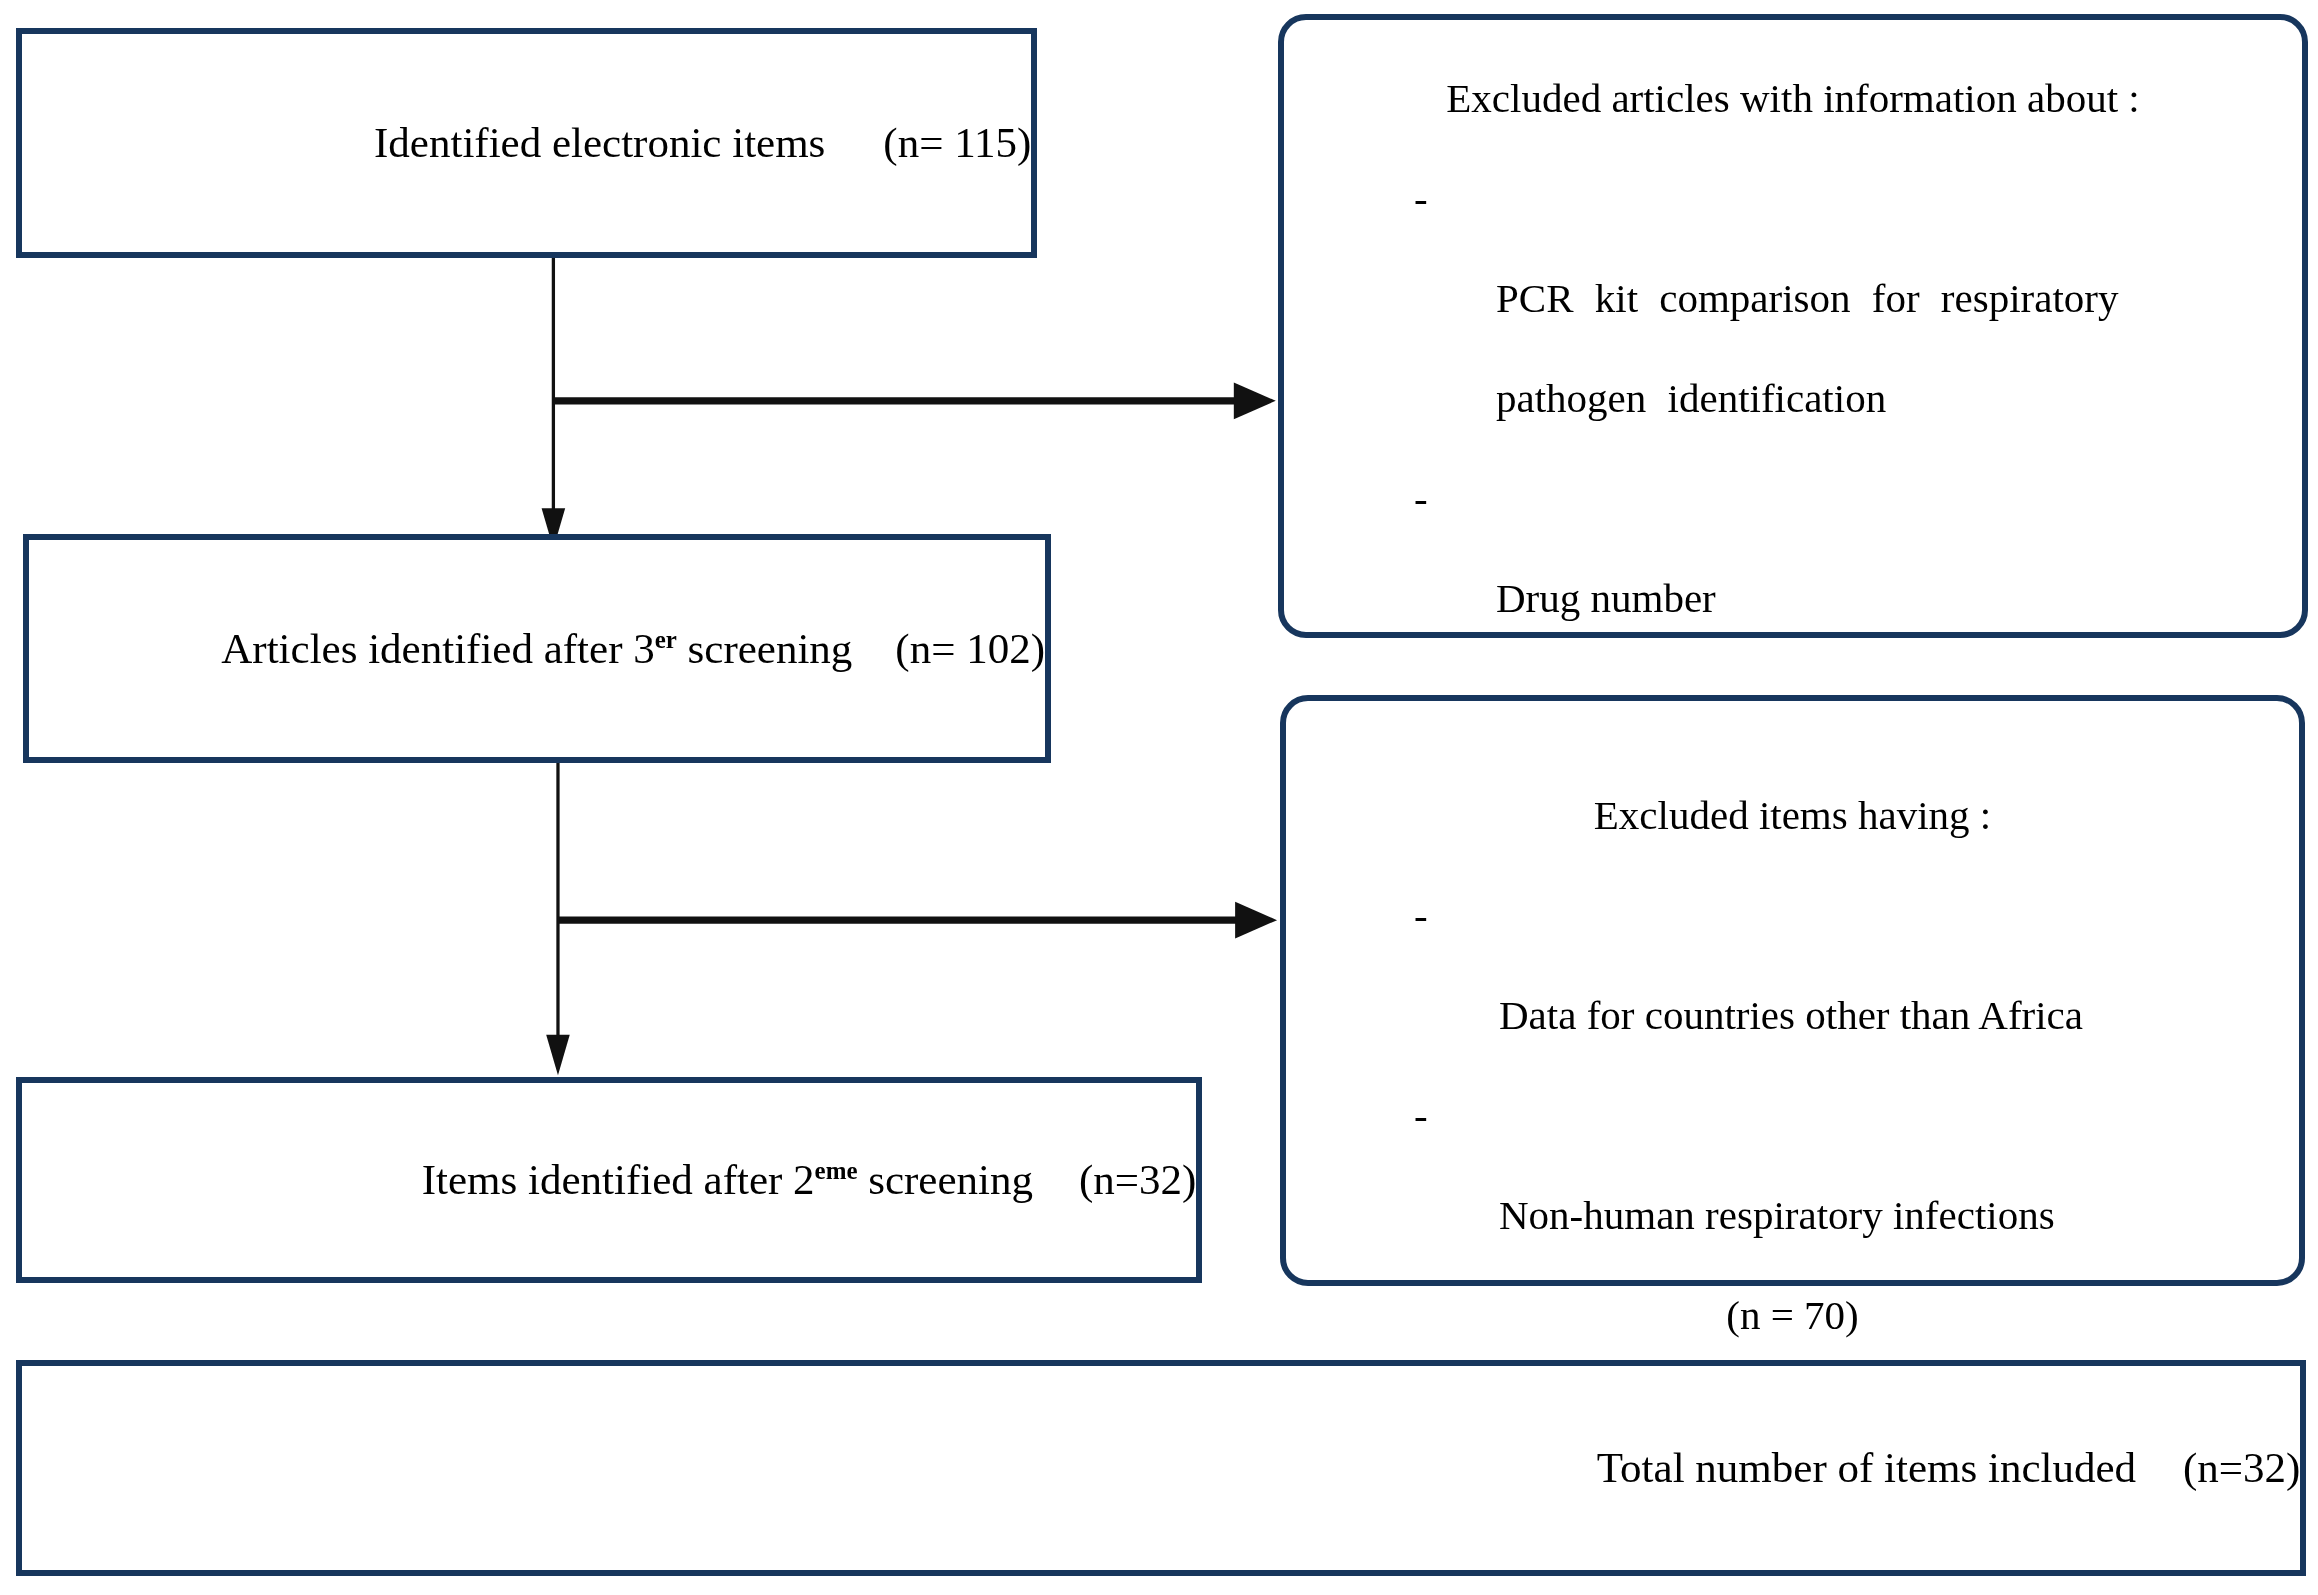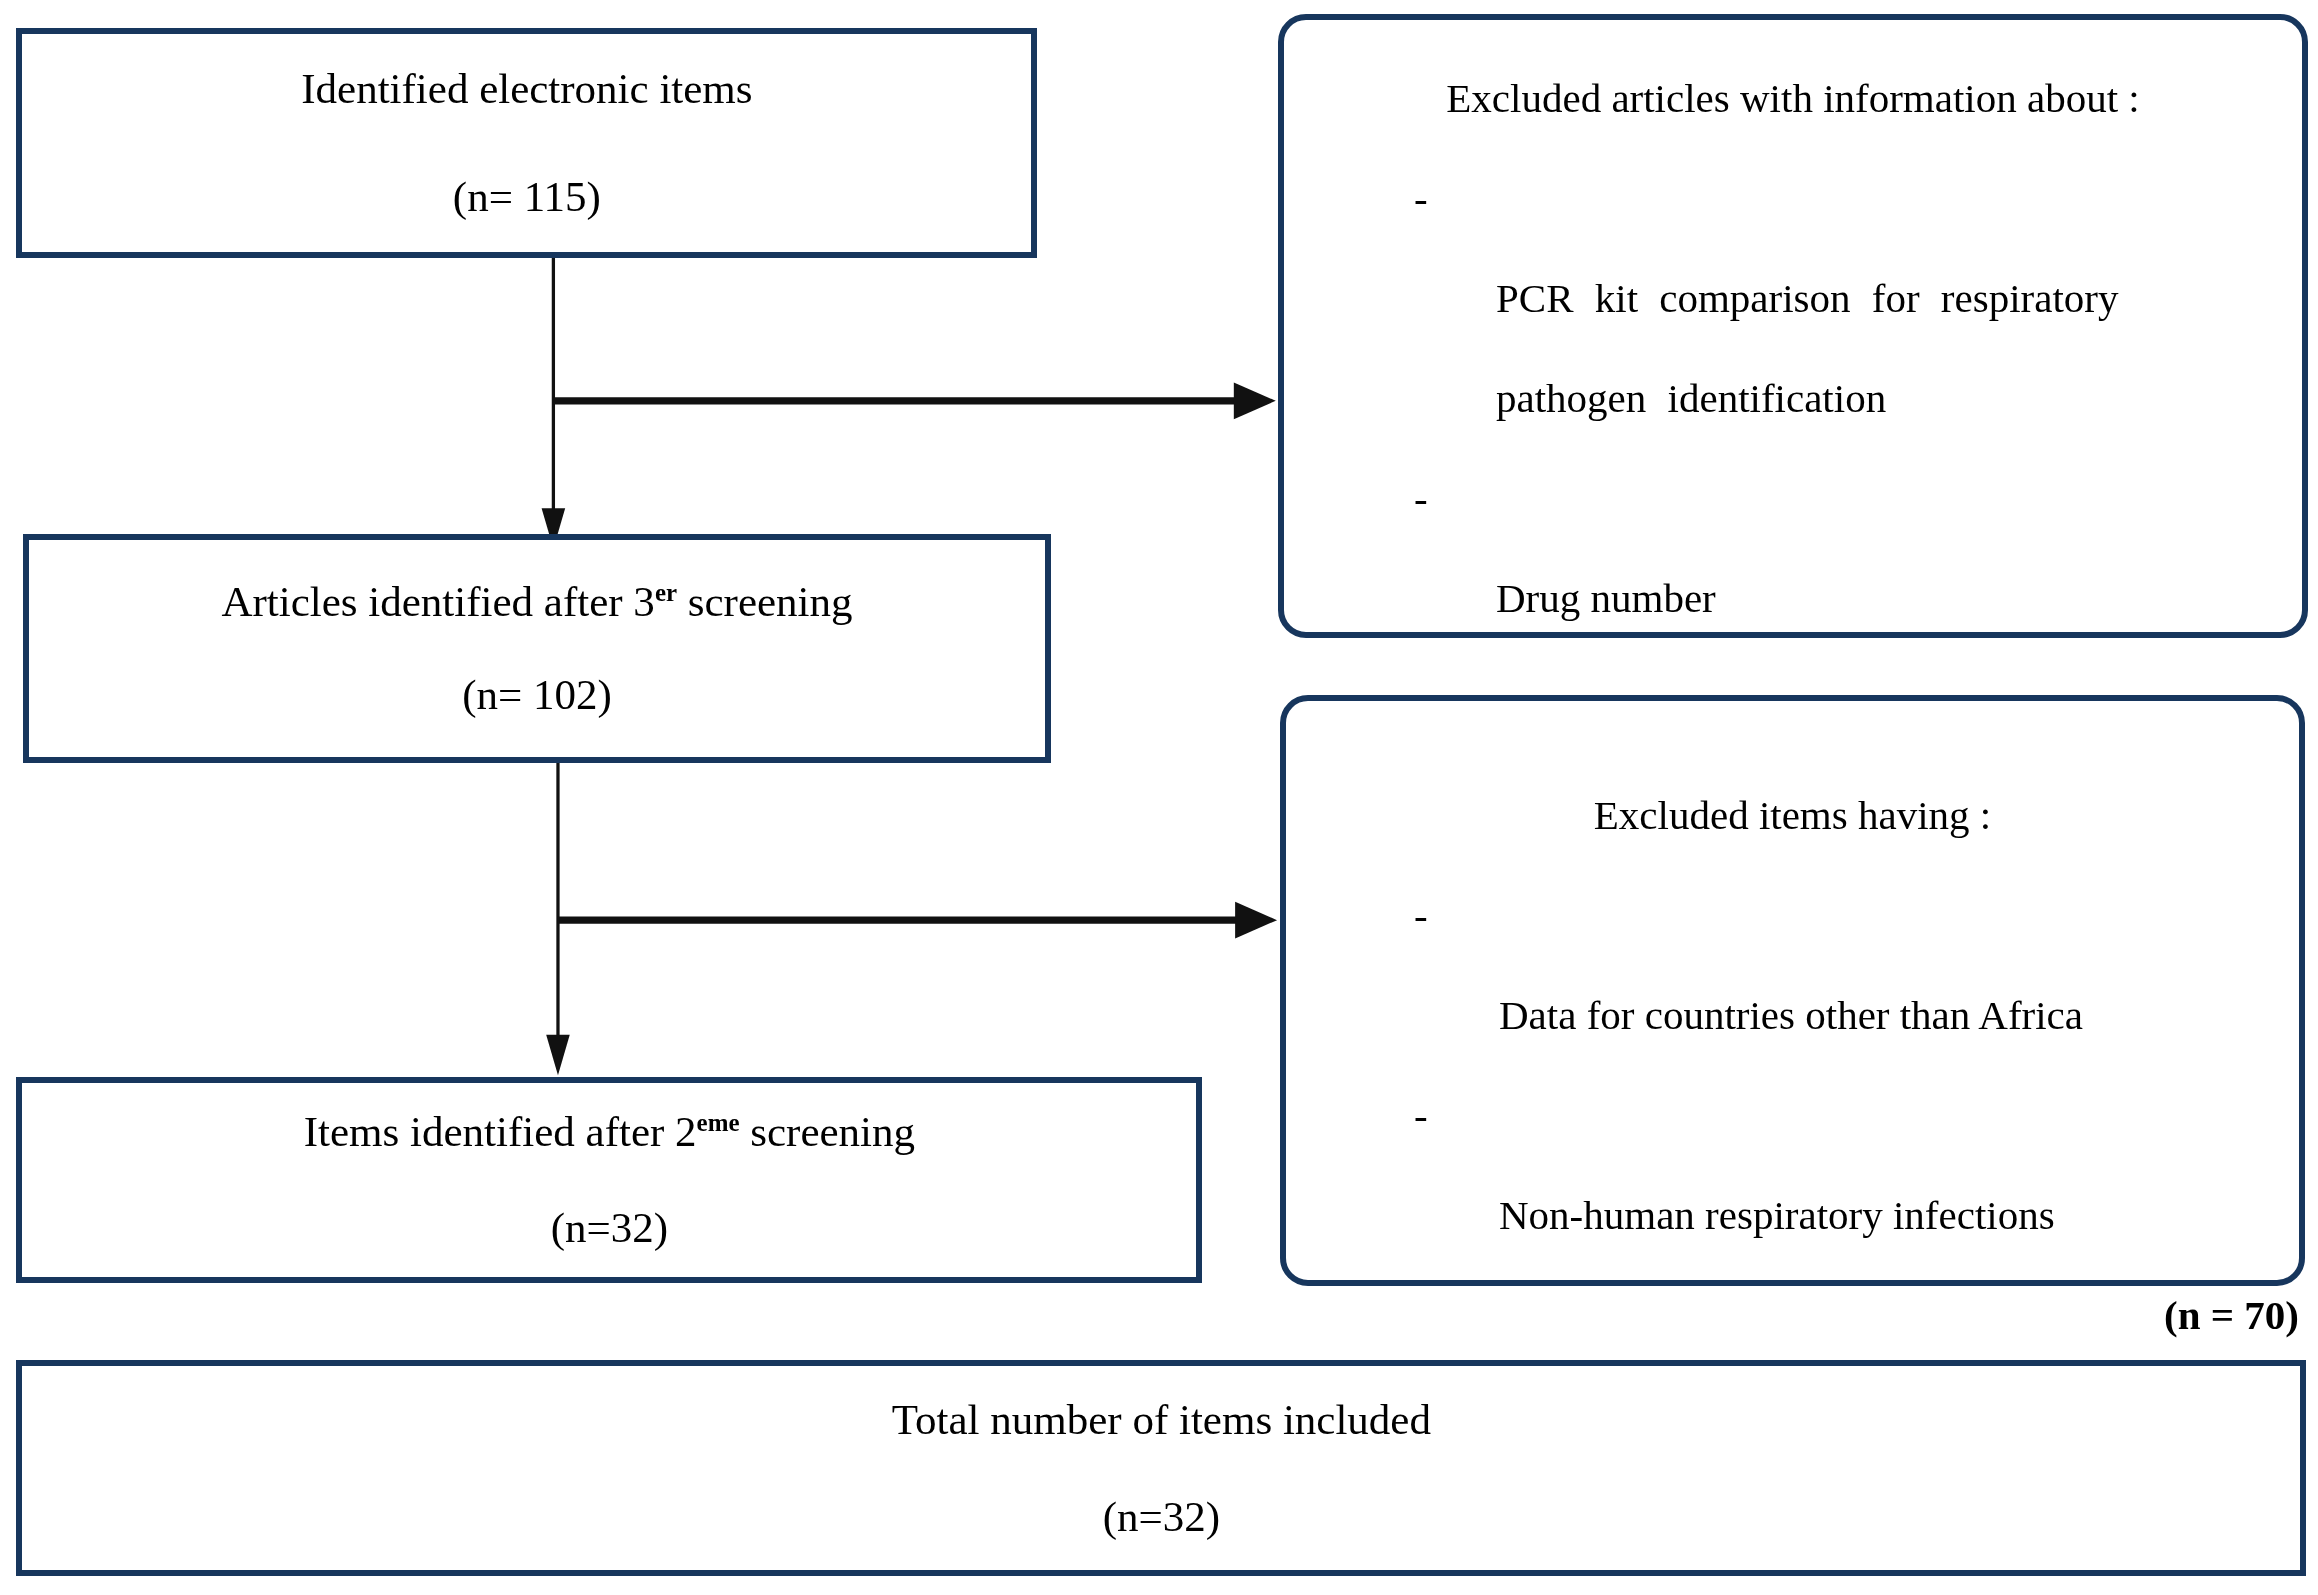--- a/index.html
+++ b/index.html
@@ -8,41 +8,41 @@
     position:relative;width:2319px;height:1596px;background:#ffffff;
     font-family:"Liberation Serif","DejaVu Serif",serif;color:#000000;
   }
   .arrows{position:absolute;left:0;top:0;width:2319px;height:1596px;}
   .box{
     position:absolute;box-sizing:border-box;background:#ffffff;
     border:6.5px solid #17365d;
   }
   
   .cbox{
-    display:flex;flex-direction:column;align-items:center;justify-content:center;
+    display:flex;flex-direction:row;align-items:center;justify-content:flex-end;
     text-align:center;font-size:43px;line-height:50px;
   }
   .b1{left:16.4px;top:27.5px;width:1021px;height:230px;gap:58px;}
   .b2{left:23px;top:534px;width:1028px;height:229px;gap:43px;}
   .b3{left:16.4px;top:1077px;width:1186px;height:206px;gap:46px;}
   .b4{left:16.4px;top:1360px;width:2290px;height:216px;gap:47px;}
   sup{font-size:0.58em;font-weight:bold;line-height:0;vertical-align:super;}
   
   .rbox{font-size:41px;border-radius:28px;}
   .rb1{left:1278px;top:14.4px;width:1030px;height:624px;padding-top:27.5px;}
   .rb2{left:1280px;top:695px;width:1025px;height:591px;padding-top:64px;}
   .rb-title{text-align:center;line-height:100px;}
   .rb-item{
     position:relative;margin-left:130px;margin-right:29.5px;padding-left:82px;
     line-height:100px;white-space:pre-line;
   }
   .rb2 .rb-item{margin-left:128px;padding-left:85px;}
   .rb-item .dash{position:absolute;left:0;top:0;line-height:100px;}
   .justified{word-spacing:11px;}
-  .rb-count{text-align:right;line-height:100px;font-weight:bold;}
+  .rb-count{text-align:center;line-height:100px;}
 </style>
 </head>
 <body>
 
 <div id="canvas">
 
   <svg class="arrows" viewBox="0 0 3541 2437" xmlns="http://www.w3.org/2000/svg" aria-hidden="true">
 
     <line x1="845" y1="393" x2="845" y2="780" stroke="#111111" stroke-width="5"></line>
     <polygon points="845,838 827,776 863,776" fill="#111111"></polygon>

